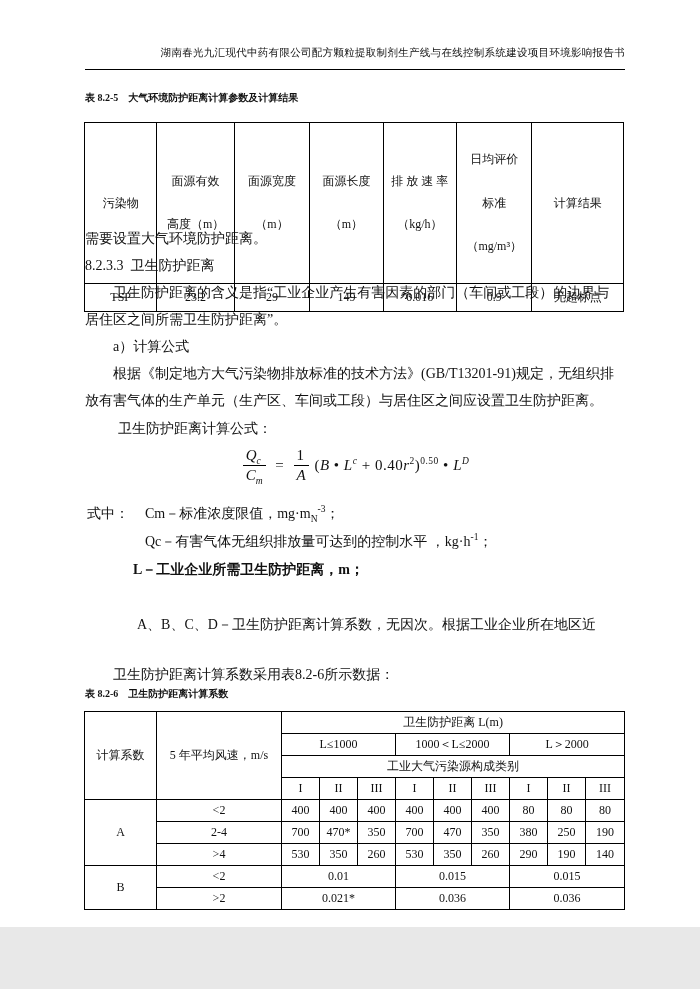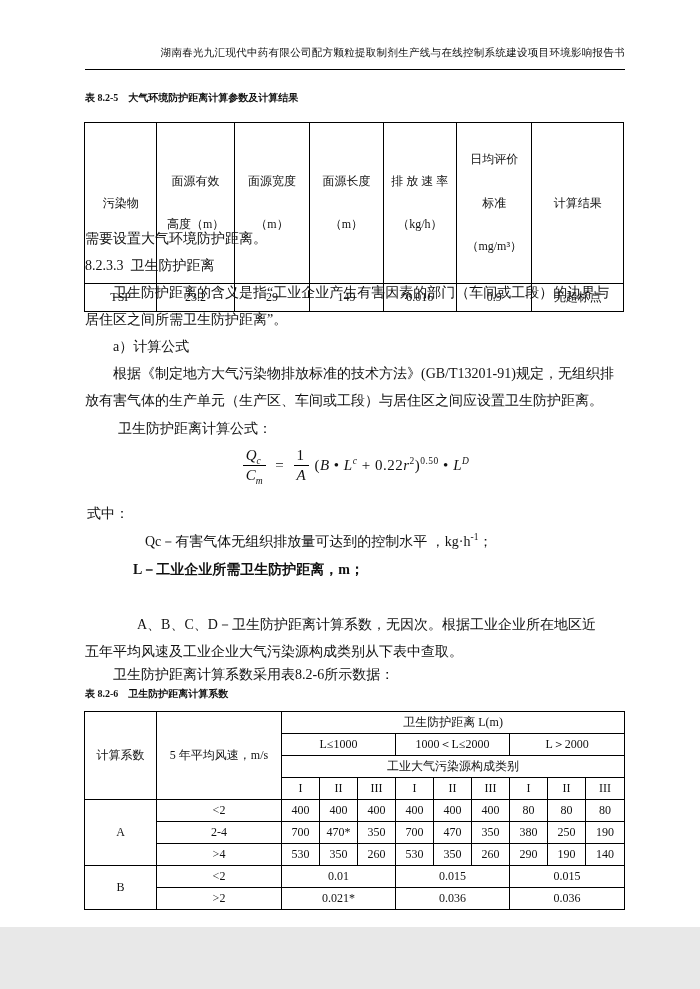--- a/index.html
+++ b/index.html
@@ -117,29 +117,29 @@
   <div class="formula">
     <span class="frac">
       <span class="num"><span class="it">Q</span><sub class="it">c</sub></span>
       <span class="den"><span class="it">C</span><sub class="it">m</sub></span>
     </span>
     <span class="feq">=</span>
     <span class="frac">
       <span class="num"><span>1</span></span>
       <span class="den"><span class="it">A</span></span>
     </span>
-    <span class="fbody"><span>(</span><span class="it">B</span><span> • </span><span class="it">L</span><sup class="it">c</sup><span> + 0.22</span><span class="it">r</span><sup>2</sup><span>)</span><sup>0.50</sup><span> • </span><span class="it">L</span><sup class="it">D</sup></span>
+    <span class="fbody"><span>(</span><span class="it">B</span><span> • </span><span class="it">L</span><sup class="it">c</sup><span> + 0.40</span><span class="it">r</span><sup>2</sup><span>)</span><sup>0.50</sup><span> • </span><span class="it">L</span><sup class="it">D</sup></span>
   </div>
 
   <div class="bodyline" style="top:505px; left:87px;">式中：</div>
+  <div class="bodyline" style="top:505px; left:145px;"><span>Cm－标准浓度限值，mg·m</span><sub>N</sub><sup>-3</sup><span>；</span></div>
   <div class="bodyline" style="top:533px; left:145px;"><span>Qc－有害气体无组织排放量可达到的控制水平 ，kg·h</span><sup>-1</sup><span>；</span></div>
   <div class="bodyline" style="top:561px; left:133px;font-weight:bold;"><span>L－工业企业所需卫生防护距离，m；</span></div>
 
   <div class="bodyline" style="top:616px; left:137px;">A、B、C、D－卫生防护距离计算系数，无因次。根据工业企业所在地区近</div>
-  <div class="bodyline" style="top:643px; left:85px;">五年平均风速及工业企业大气污染源构成类别从下表中查取。</div>
   <div class="bodyline" style="top:666px; left:113px;">卫生防护距离计算系数采用表8.2-6所示数据：</div>
 
   <div class="tbl-title" style="top:687px;">表 8.2-6　卫生防护距离计算系数</div>
 
   <div class="tblwrap" style="top:711px;">
     <table class="tbl">
       <colgroup>
         <col style="width:72px">
           <col style="width:125px">
         <col style="width:38px">

